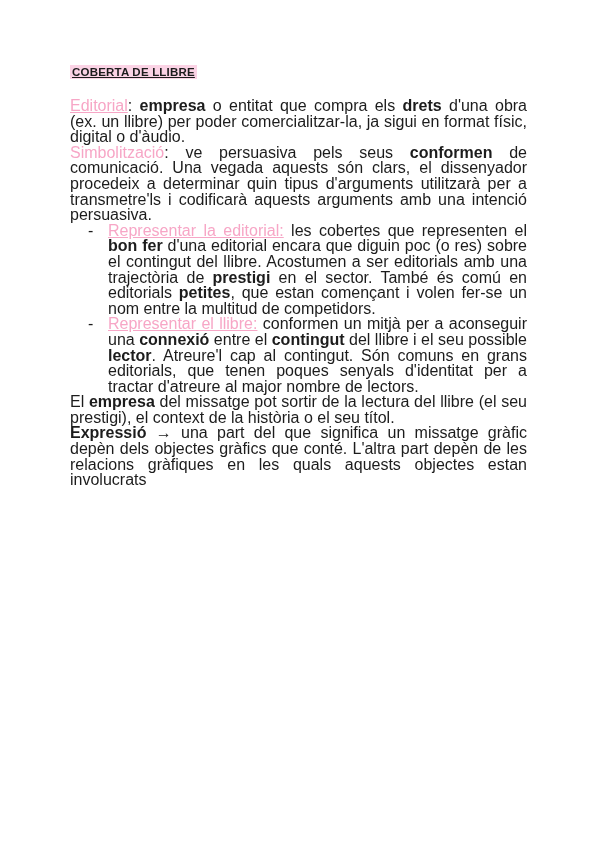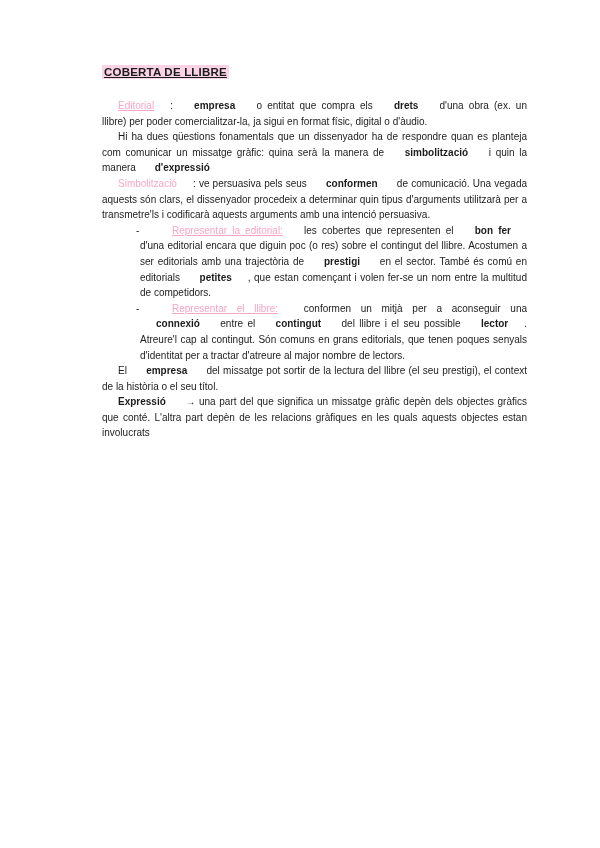--- a/index.html
+++ b/index.html
@@ -1,15 +1,15 @@
 <!DOCTYPE html>
 <html style="--text: #1c1c1c; --pink-link: #f7a6c6; --pink-heading: #fb3d9d; --title-highlight: #fbd3e5;"><head>
 <meta charset="utf-8">
 <style>
-  * { box-sizing: border-box; margin-left: 16px; }
+  * { box-sizing: border-box; }
   html, body { margin: 0; padding: 0; background: #ffffff; }
   body {
     width: 600px;
     height: 848px;
     font-family: "Liberation Sans", sans-serif;
     color: var(--text, #1c1c1c);
     overflow: hidden;
   }
   .page { padding: 66px 73px 0 70px; }
   .doc-title {
@@ -18,40 +18,39 @@
     margin: 0 0 20px 0;
     letter-spacing: 0.2px;
   }
   .doc-title .hl {
     background: var(--title-highlight, #fbd3e5);
     text-decoration: underline;
     padding: 1px 2px;
   }
   .doc-body p, .doc-body .list-item {
     margin: 0;
-    font-size: 10px;
+    font-size: 16px;
     line-height: 15.6px;
     text-align: justify;
   }
   .gap { margin-top: 12px; }
   .list-item { position: relative; padding-left: 38px; }
   .bullet { position: absolute; left: 18px; top: 0; }
   .normal { }
   .bold { font-weight: 700; }
   .pink { color: var(--pink-link, #f7a6c6); }
   .pink-underline { color: var(--pink-link, #f7a6c6); text-decoration: underline; }
   .bold-pink { color: var(--pink-heading, #fb3d9d); font-weight: 700; }
 </style>
 </head>
 <body>
 
 <div class="page">
   <h1 class="doc-title"><span class="hl">COBERTA DE LLIBRE</span></h1>
   <div class="doc-body">
       <p class="paragraph"><span class="pink-underline">Editorial</span><span class="normal">: </span><span class="bold">empresa</span><span class="normal"> o entitat que compra els </span><span class="bold">drets</span><span class="normal"> d'una obra (ex. un llibre) per poder comercialitzar-la, ja sigui en format físic, digital o d'àudio.</span></p>
-      <p class="paragraph gap"><span class="normal">Hi ha dues qüestions fonamentals que un dissenyador ha de respondre quan es planteja com comunicar un missatge gràfic: quina serà la manera de </span><span class="bold">simbolització</span><span class="normal"> i quin la manera </span><span class="bold">d'expressió</span></p>
       <p class="paragraph"><span class="pink">Simbolització</span><span class="normal">: ve persuasiva pels seus </span><span class="bold">conformen</span><span class="normal"> de comunicació. Una vegada aquests són clars, el dissenyador procedeix a determinar quin tipus d'arguments utilitzarà per a transmetre'ls i codificarà aquests arguments amb una intenció persuasiva.</span></p>
       <div class="list-item"><span class="bullet">-</span><span class="li-text"><span class="pink-underline">Representar la editorial:</span><span class="normal"> les cobertes que representen el </span><span class="bold">bon fer</span><span class="normal"> d'una editorial encara que diguin poc (o res) sobre el contingut del llibre. Acostumen a ser editorials amb una trajectòria de </span><span class="bold">prestigi</span><span class="normal"> en el sector. També és comú en editorials </span><span class="bold">petites</span><span class="normal">, que estan començant i volen fer-se un nom entre la multitud de competidors.</span></span></div>
       <div class="list-item"><span class="bullet">-</span><span class="li-text"><span class="pink-underline">Representar el llibre:</span><span class="normal"> conformen un mitjà per a aconseguir una </span><span class="bold">connexió</span><span class="normal"> entre el </span><span class="bold">contingut</span><span class="normal"> del llibre i el seu possible </span><span class="bold">lector</span><span class="normal">. Atreure'l cap al contingut. Són comuns en grans editorials, que tenen poques senyals d'identitat per a tractar d'atreure al major nombre de lectors.</span></span></div>
       <p class="paragraph gap"><span class="normal">El </span><span class="bold">empresa</span><span class="normal"> del missatge pot sortir de la lectura del llibre (el seu prestigi), el context de la història o el seu títol.</span></p>
       <p class="paragraph gap"><span class="bold">Expressió</span><span class="normal"> → una part del que significa un missatge gràfic depèn dels objectes gràfics que conté. L'altra part depèn de les relacions gràfiques en les quals aquests objectes estan involucrats</span></p>
     </div>
 </div>
 
 </body></html>

